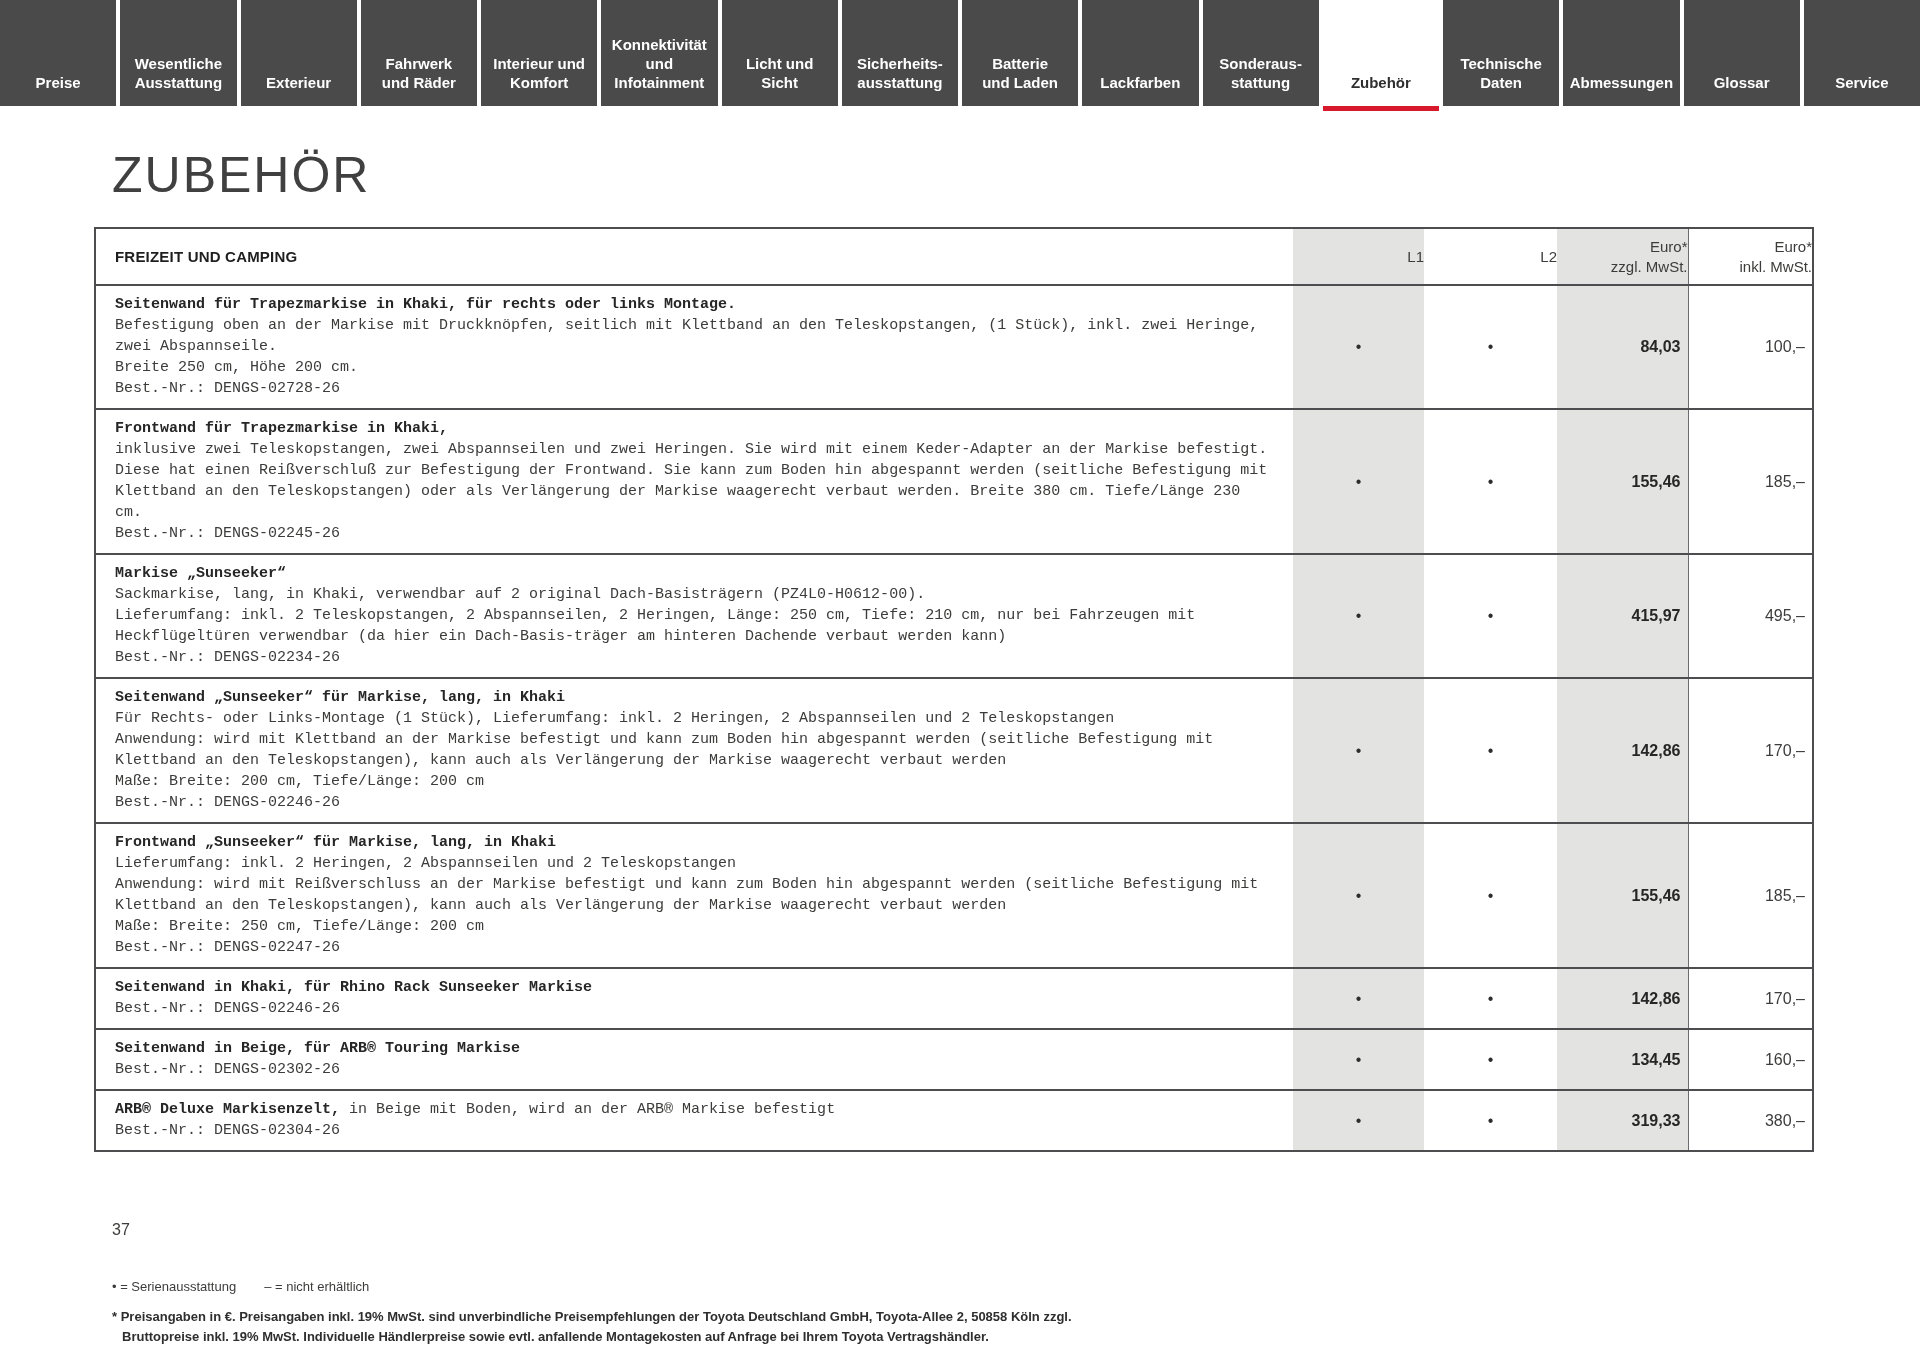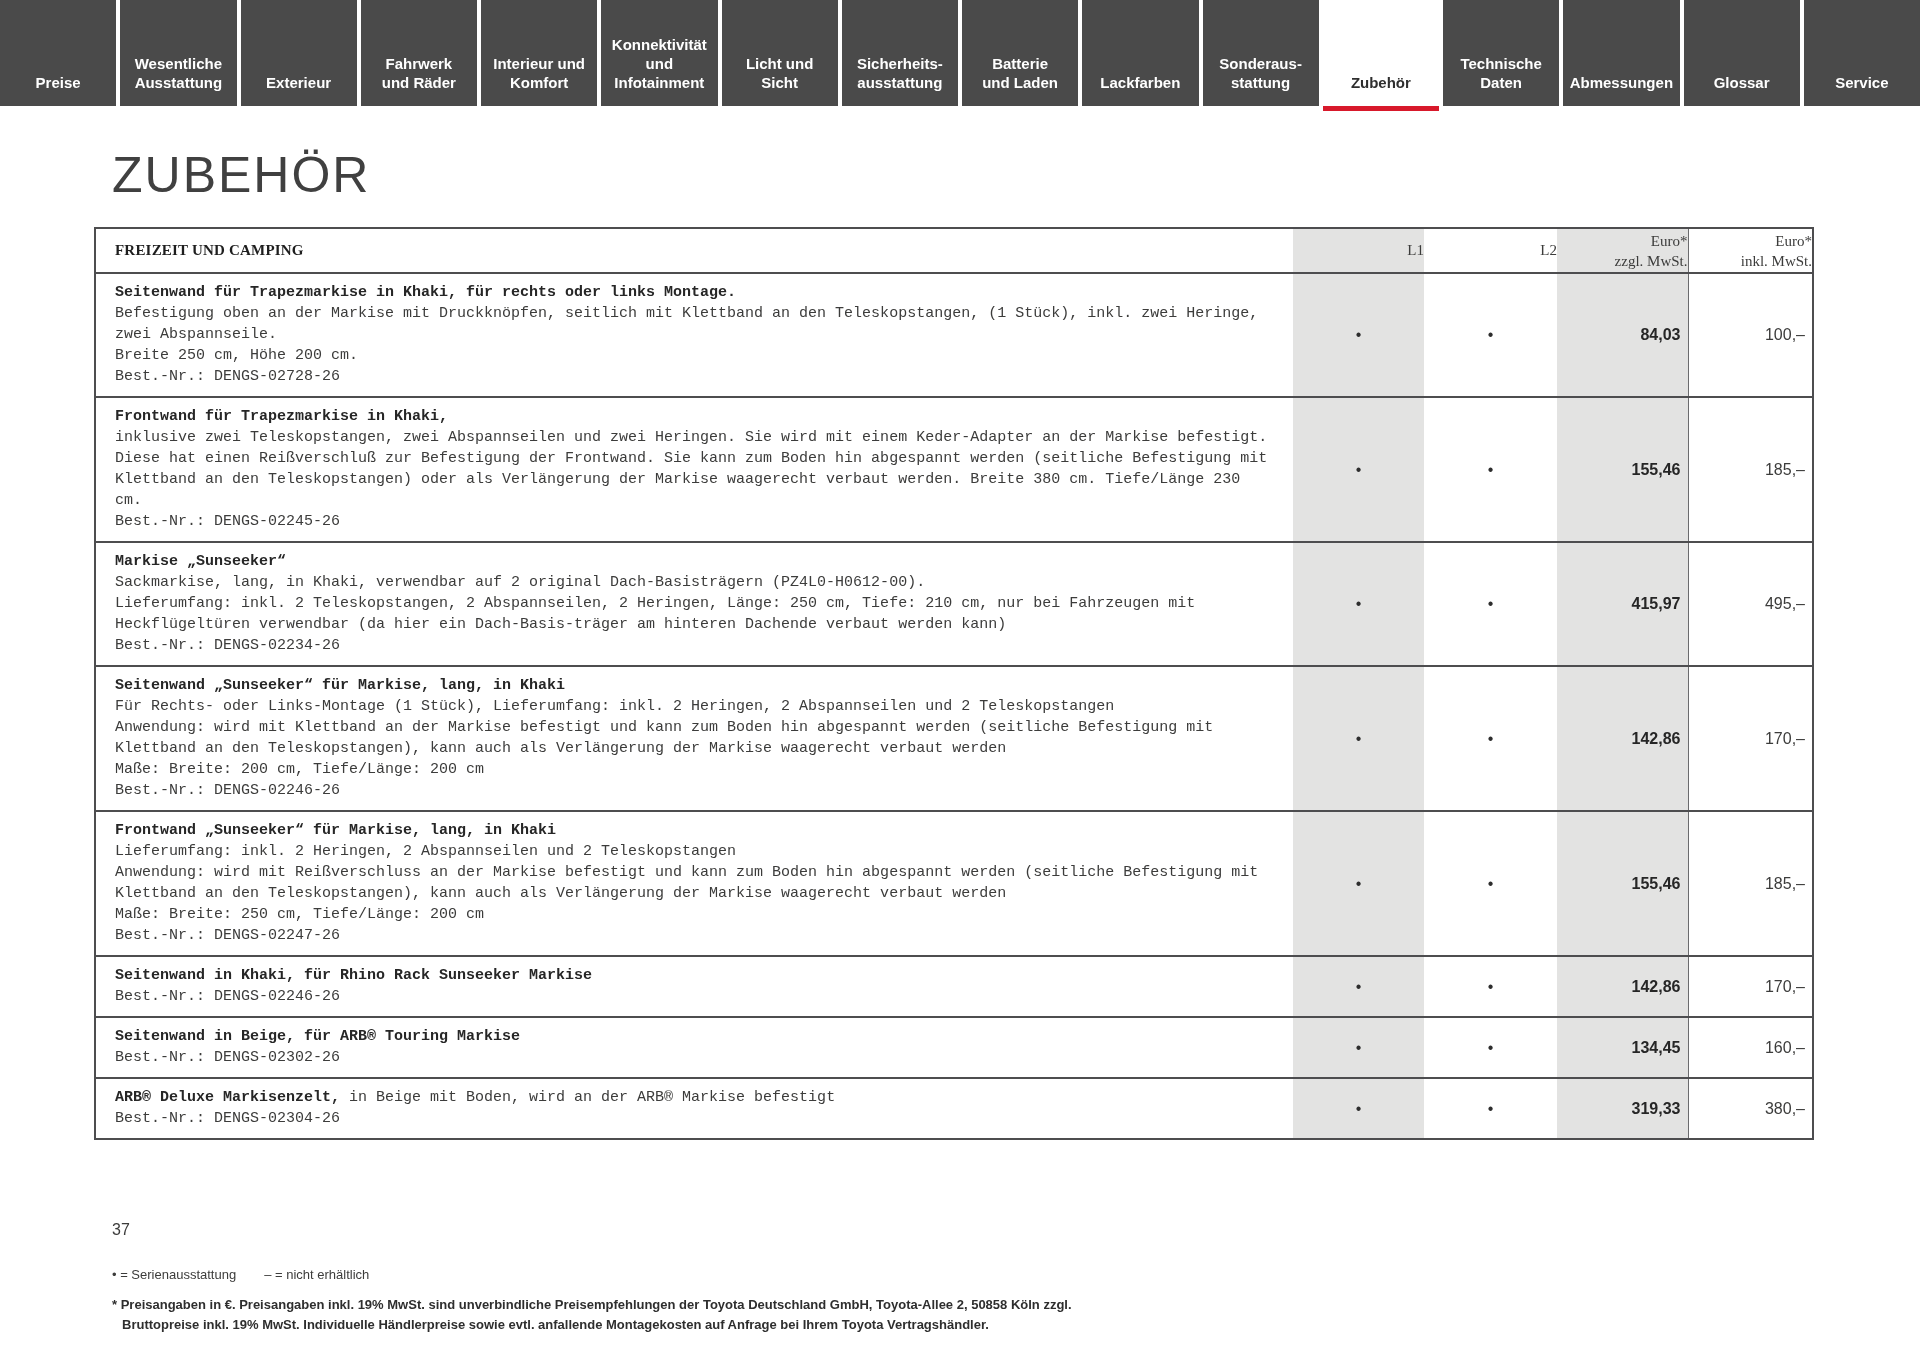--- a/index.html
+++ b/index.html
@@ -45,21 +45,21 @@
   table{
     width:1718px;border-collapse:collapse;table-layout:fixed;
     border:2px solid var(--grid);
     font-size:15px;color:var(--txt);
   }
   col.c-desc{width:1198px;}
   col.c-l1{width:131px;}
   col.c-l2{width:133px;}
   col.c-net{width:131px;}
   col.c-gross{width:125px;}
-  thead tr{height:45px;font-family:Liberation Serif, serif;}
+  thead tr{height:57px;}
   thead th{font-weight:400;vertical-align:middle;}
   th.h-section{
     text-align:left;padding-left:19px;font-weight:700;
     font-size:15px;letter-spacing:.2px;color:#1e1e1e;
   }
   th.h-center{text-align:right;}
   th.h-euro{text-align:right;line-height:20px;white-space:pre-line;}
   .col-gray{background:var(--stripe);}
   tbody tr{border-top:2px solid var(--grid);}
   tbody tr:nth-child(1){height:100px;}

